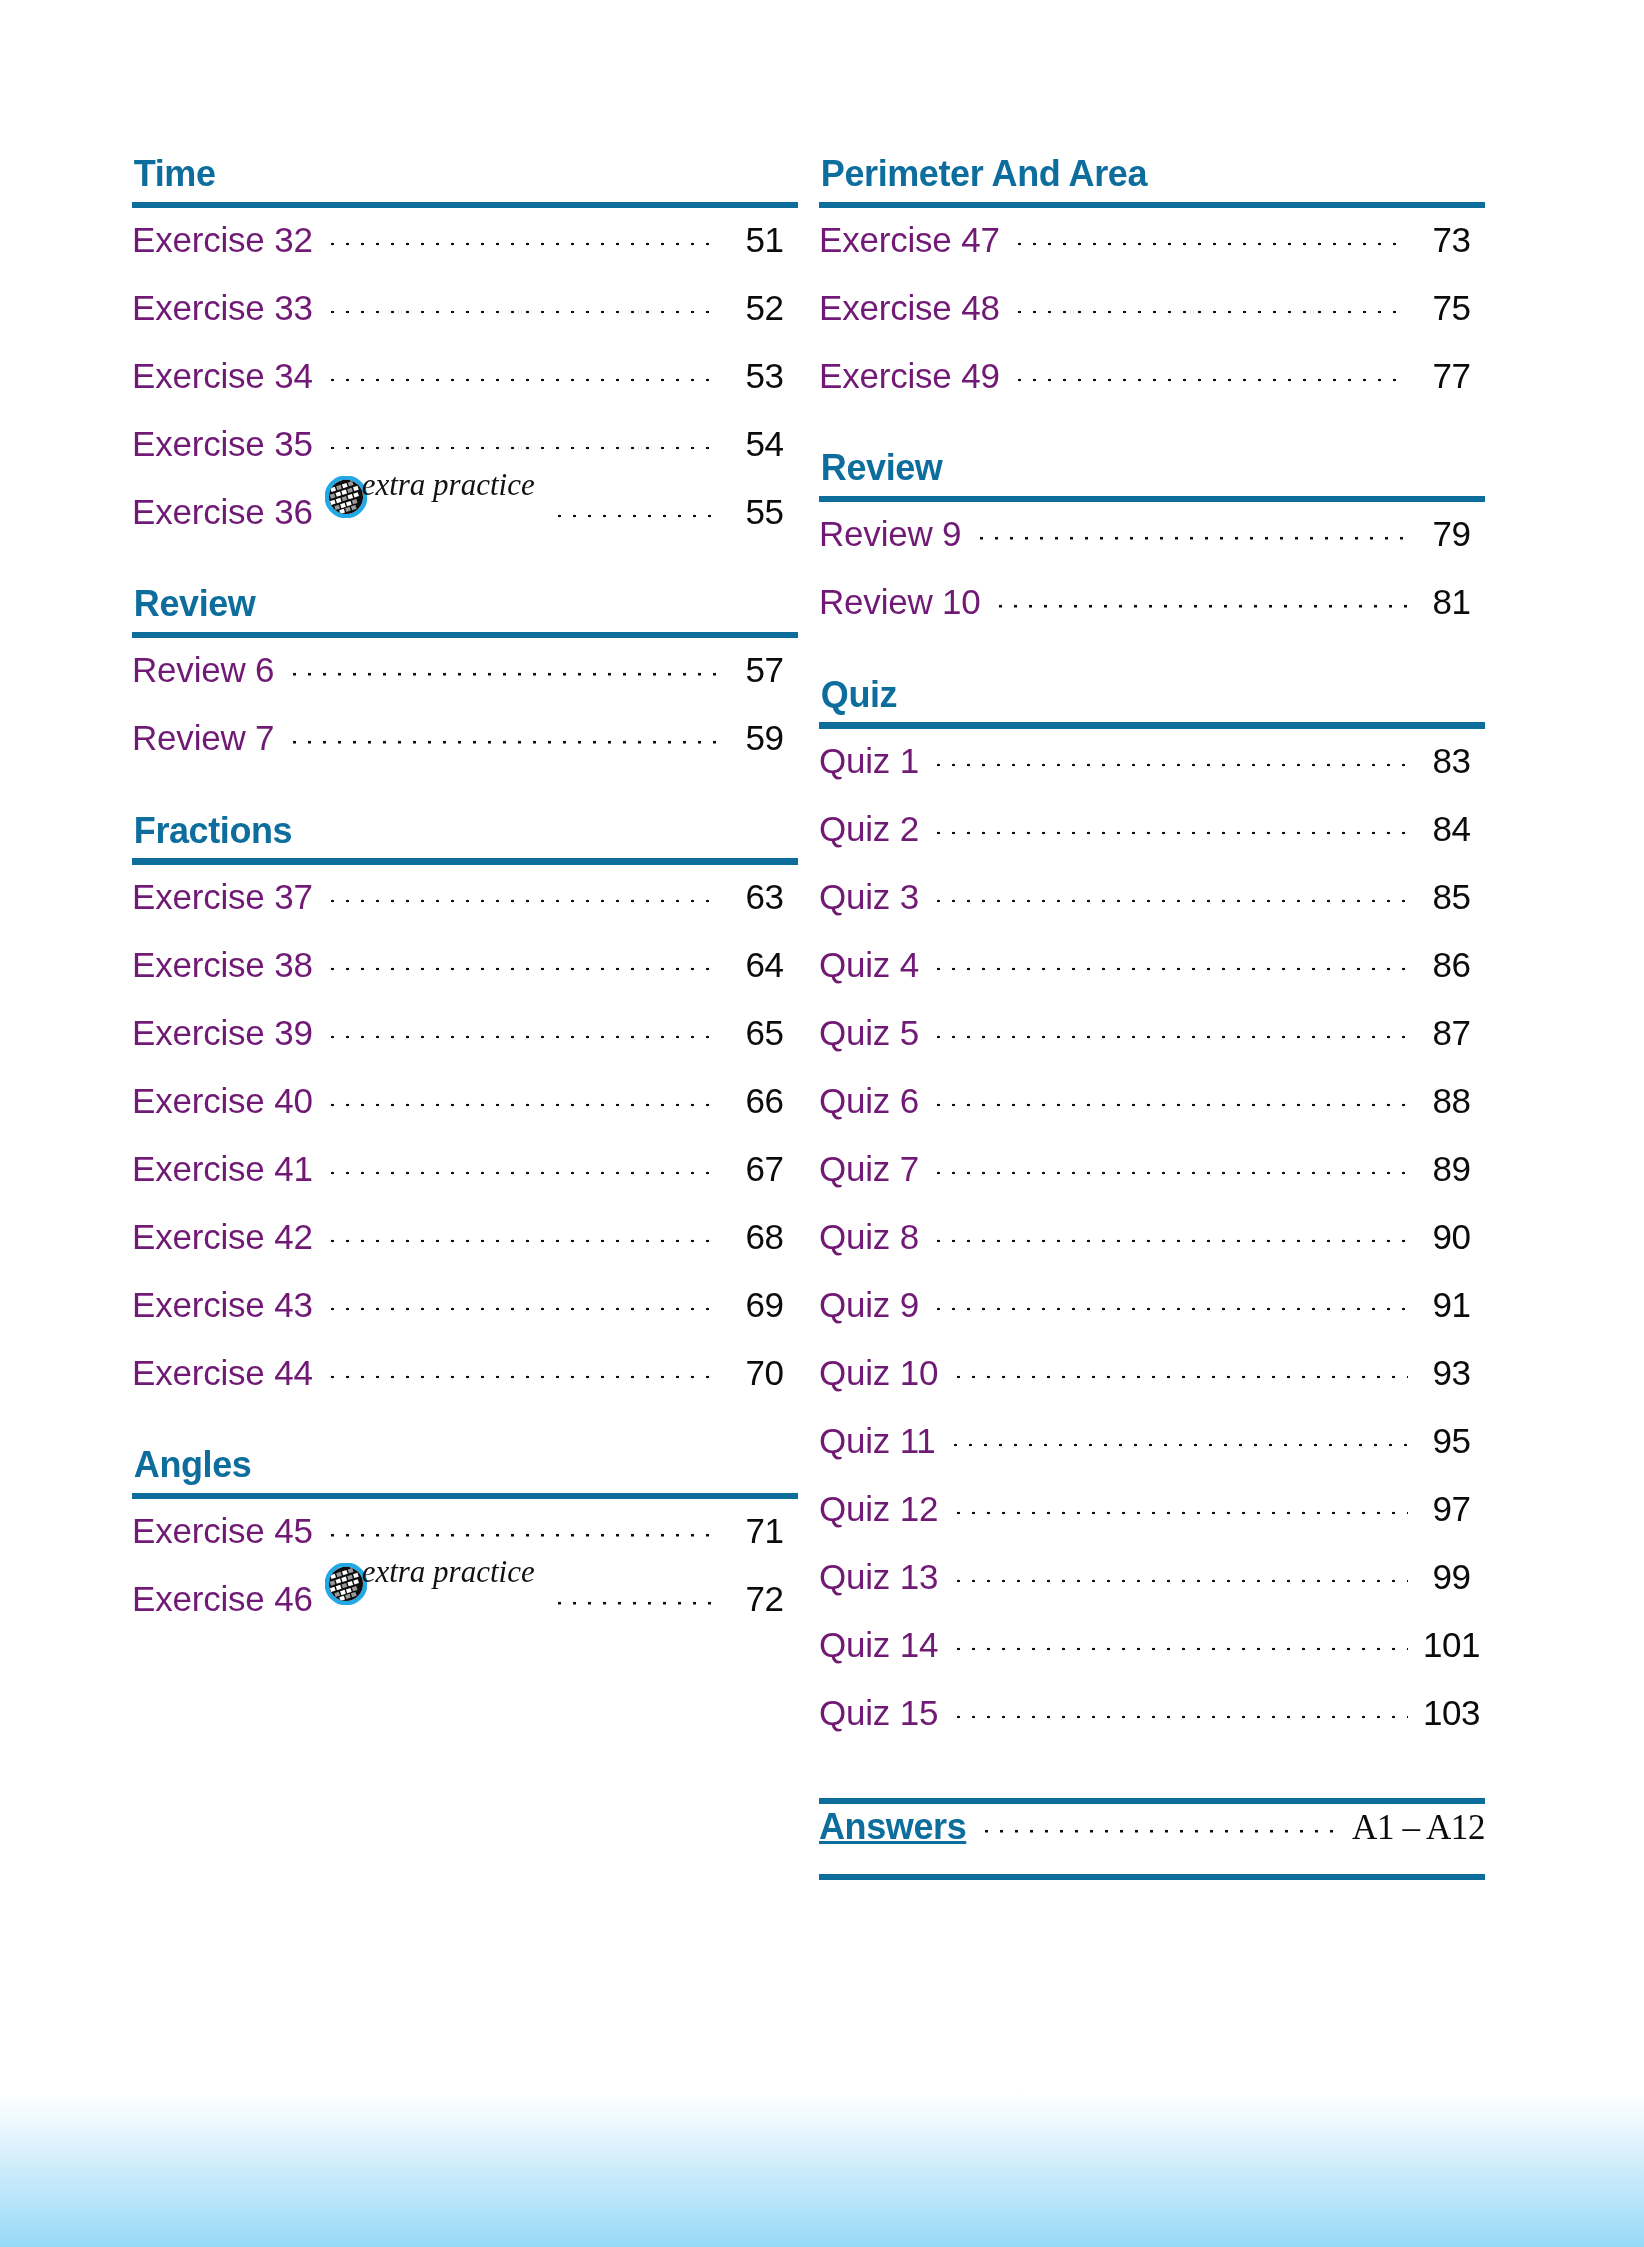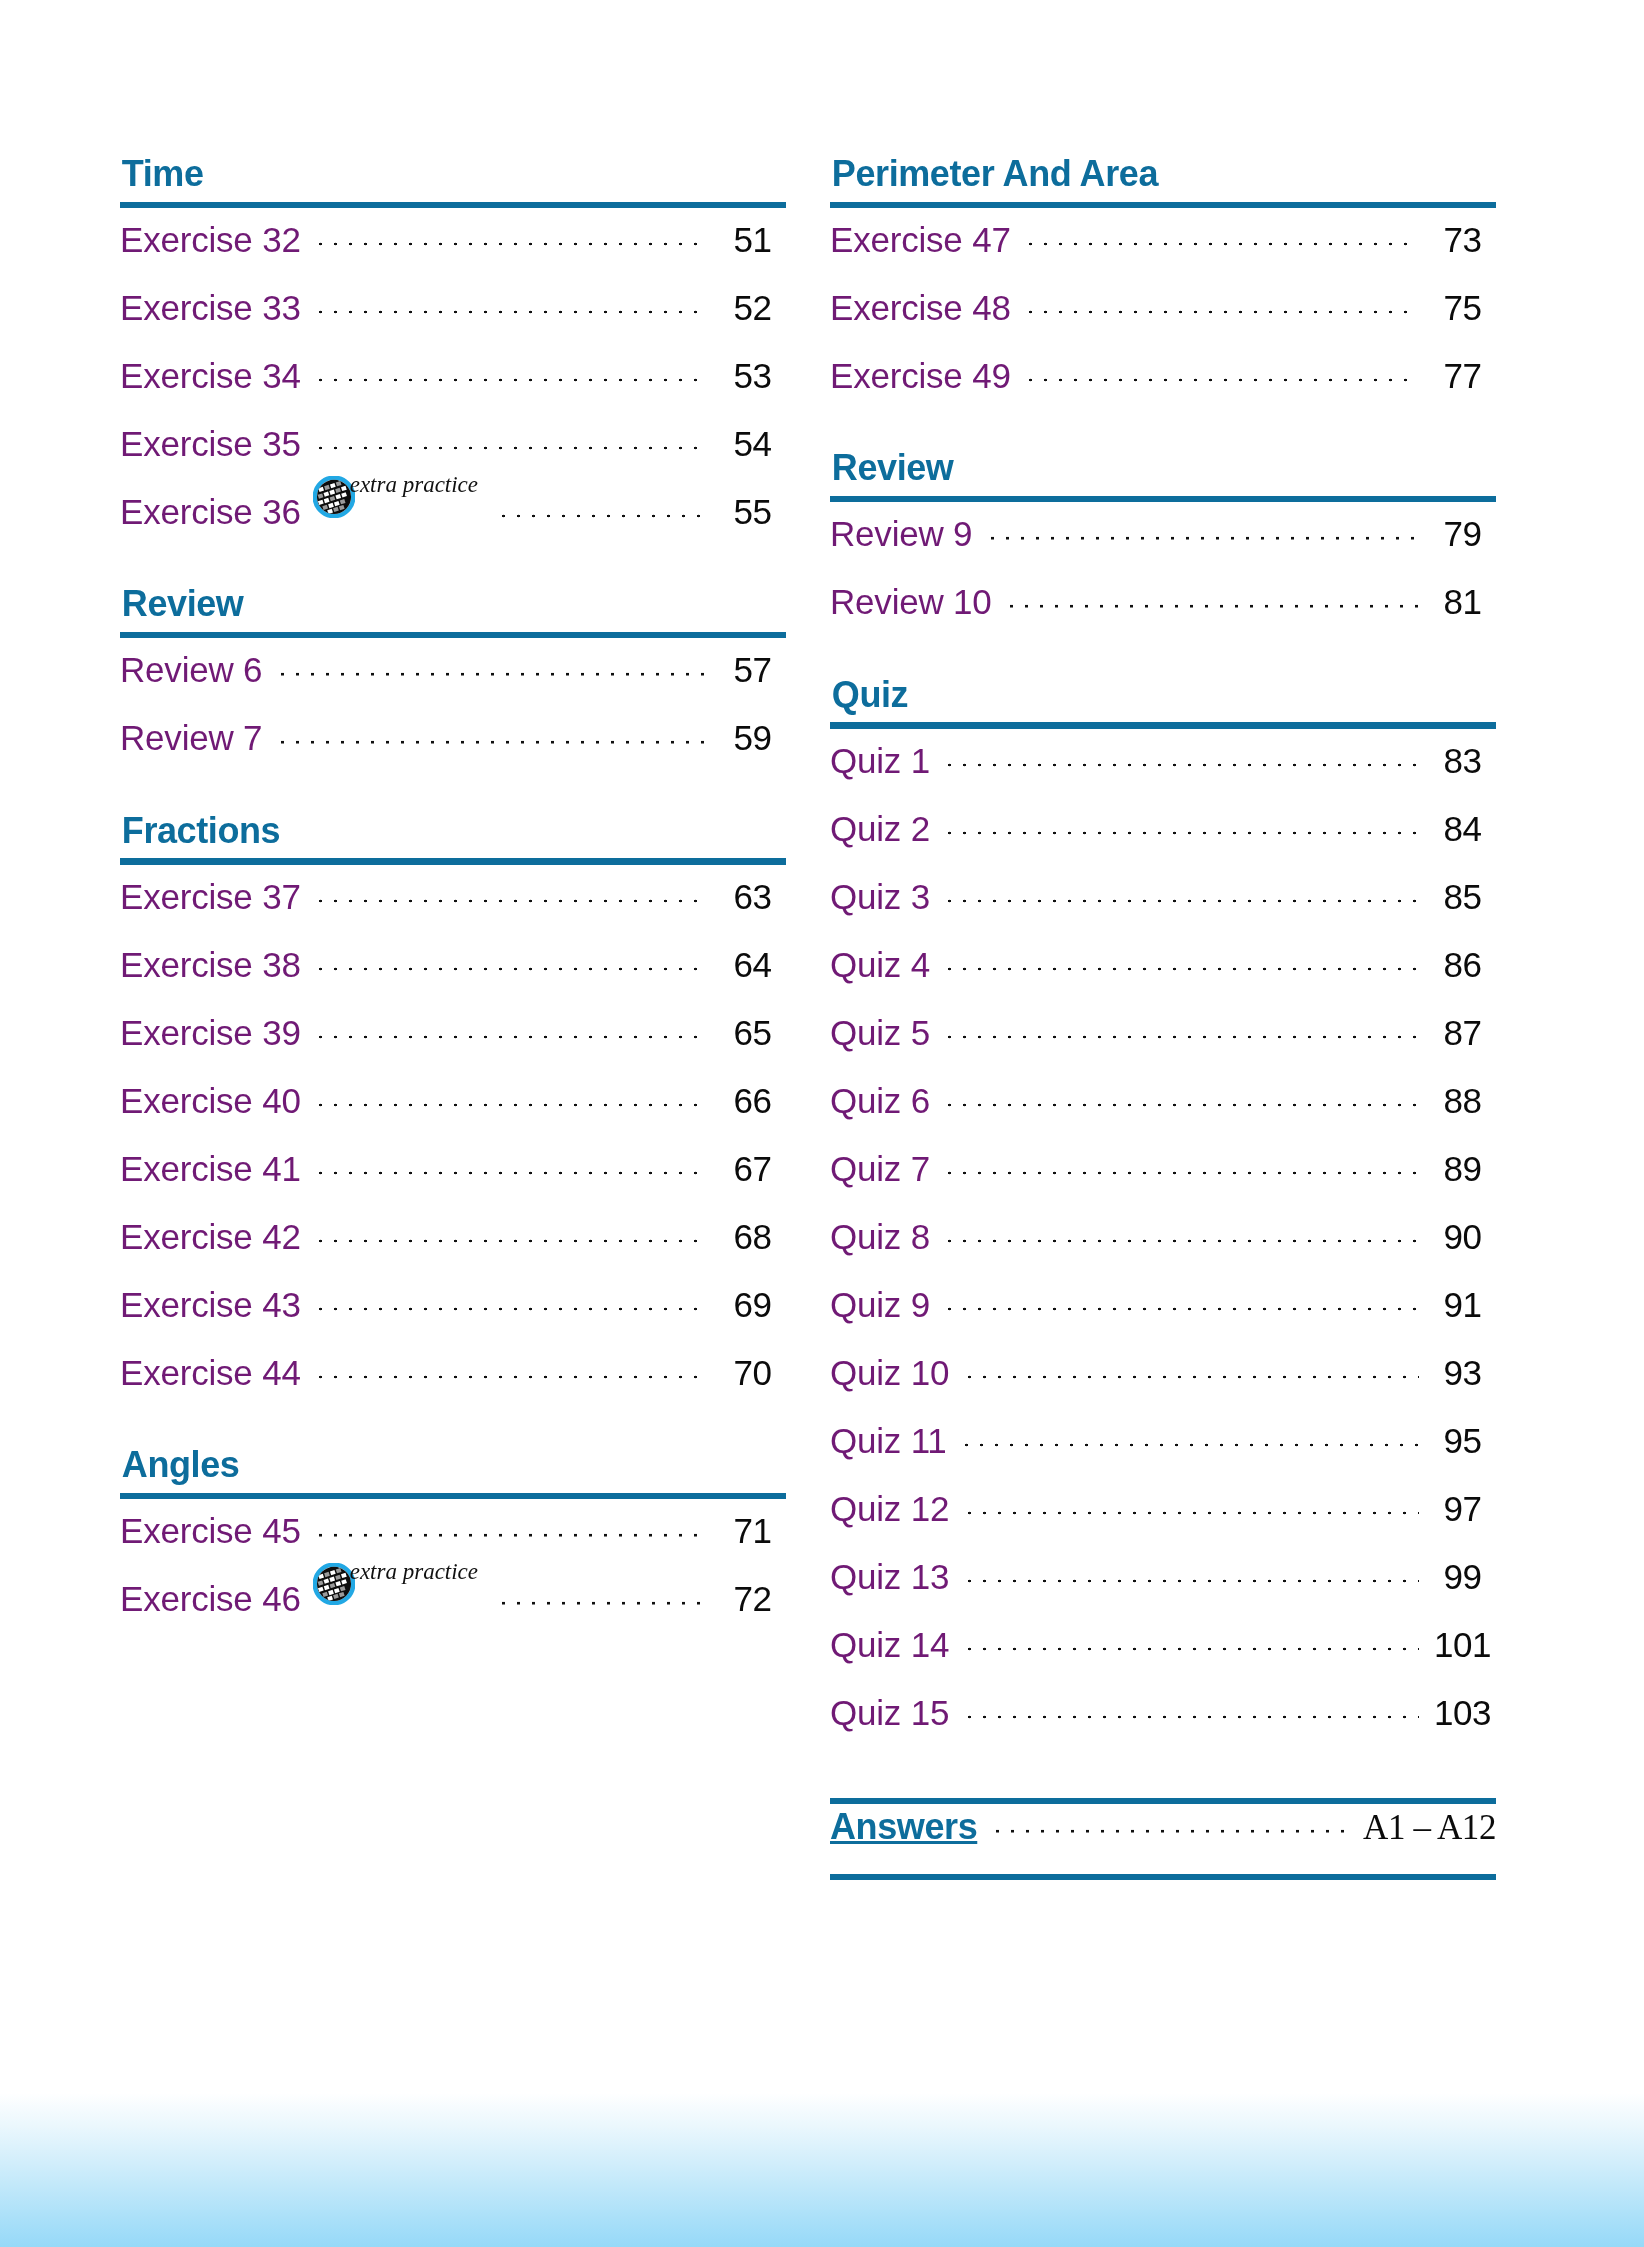--- a/index.html
+++ b/index.html
@@ -32,24 +32,24 @@
       rgba(255,255,255,1) 0%,
       rgba(234,247,253,1) 22%,
       rgba(196,233,250,1) 58%,
       rgba(150,217,248,1) 100%);
     pointer-events: none;
   }
 
   #columns {
     position: absolute;
     top: 156px;
-    left: 120px;
+    left: 132px;
     width: 1376px;
     display: flex;
-    gap: 44px;
+    gap: 21px;
   }
 
   .column {
     width: 666px;
     flex: 0 0 666px;
   }
 
   
   .section {
     margin: 0 0 0 0;
@@ -136,21 +136,21 @@
     position: relative;
     width: 42px;
     height: 42px;
     flex: 0 0 auto;
     transform: translateY(-6.1px);
     z-index: 2;
   }
   .ep-text {
     font-family: "Liberation Serif", serif;
     font-style: italic;
-    font-size: 23px;
+    font-size: 31px;
     color: #111111;
     white-space: nowrap;
     transform: translateY(-17.6px) translateX(-5.3px);
     z-index: 2;
     position: relative;
     text-align: center;
   }
 
   
   .answers-block {

